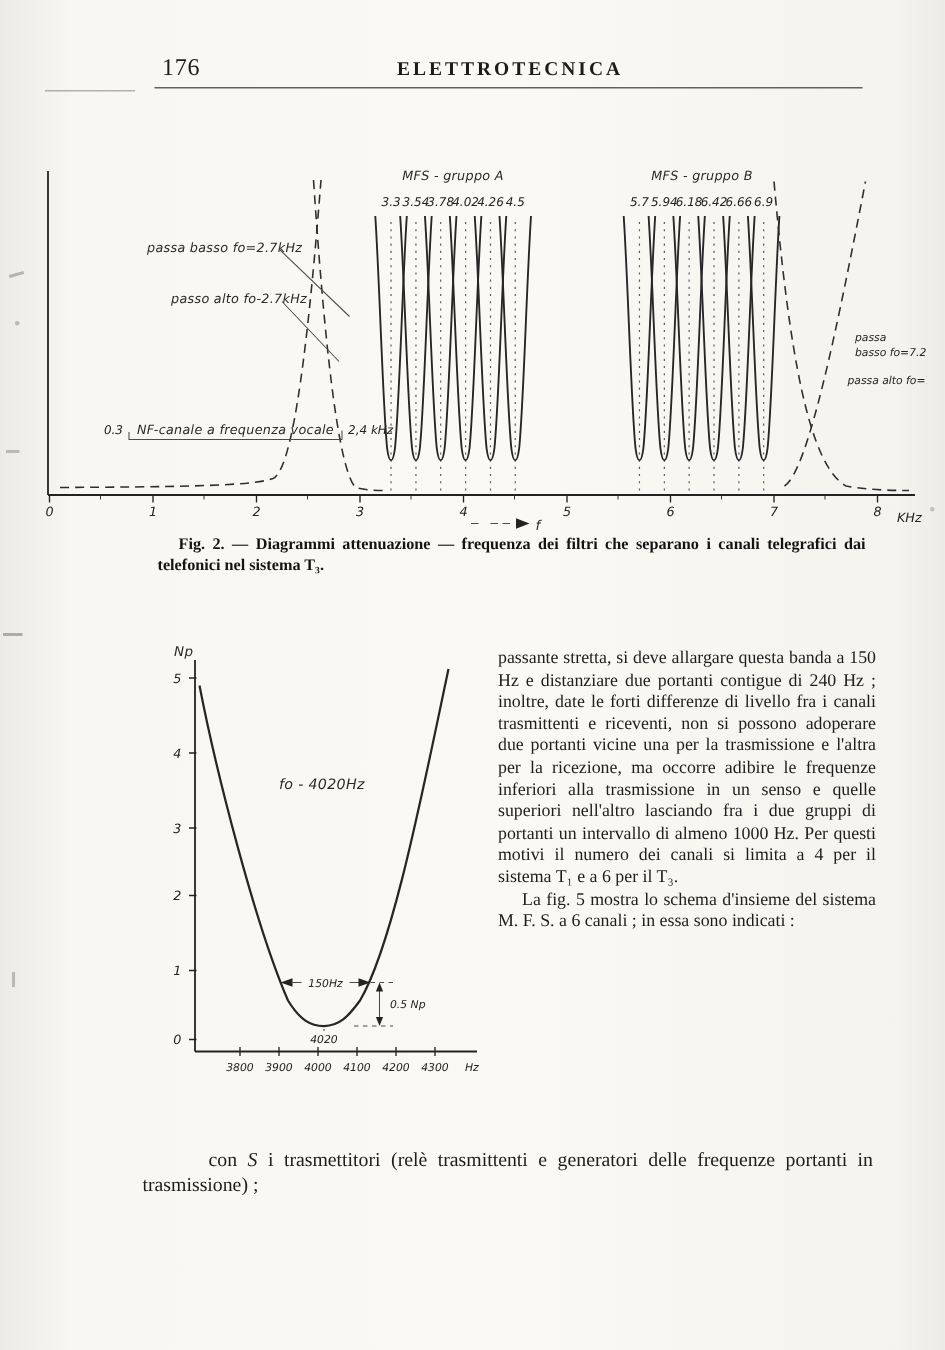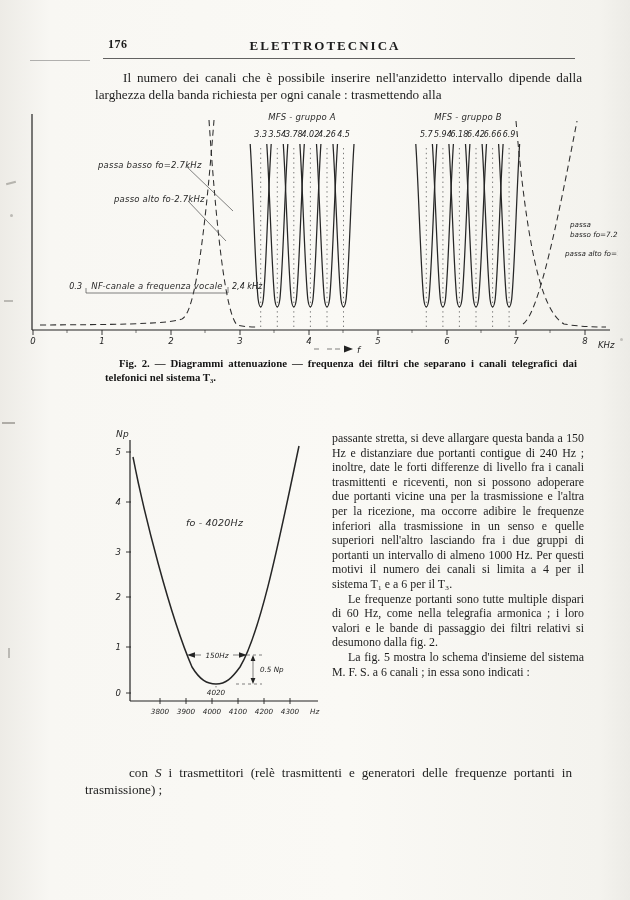--- a/index.html
+++ b/index.html
@@ -6,21 +6,21 @@
   .page{
     position:relative;width:630px;height:900px;overflow:hidden;
     background:linear-gradient(90deg,#edebe6 0%,#f8f7f3 8%,#faf9f5 55%,#f4f3ee 95%,#ecebe6 100%);
     font-family:"Liberation Serif","DejaVu Serif",serif;color:#1c1c1c;
   }
   .abs{position:absolute;}
   .para{position:absolute;text-align:justify;font-size:13.2px;line-height:17px;color:#1d1d1d;}
   .colpara{font-size:11.9px;line-height:14.6px;text-align:justify;color:#1d1d1d;}
   .indent{text-indent:28px;}
   .caption{position:absolute;font-weight:bold;font-size:10.8px;line-height:13.5px;color:#141414;text-align:justify;}
-  .pagenum{position:absolute;font-weight:bold;font-size:12px;letter-spacing:.5px;}
+  .pagenum{position:absolute;font-weight:normal;font-size:16px;letter-spacing:.5px;}
   .jtitle{position:absolute;text-align:center;font-weight:bold;font-size:13px;letter-spacing:2px;}
   .rule{position:absolute;height:1px;background:#3c3c3c;opacity:.8;}
   .rule2{position:absolute;height:1px;background:#6a6a6a;opacity:.5;}
   svg{overflow:hidden;}
   svg text{fill:#222;}
   .curve{stroke:#262626;stroke-width:1.25;fill:none;}
   .dash{stroke:#2e2e2e;stroke-width:1.05;fill:none;stroke-dasharray:6 4;}
   .axis{stroke:#232323;stroke-width:1.2;fill:none;}
   .tickln{stroke:#232323;stroke-width:.9;}
   .thin{stroke:#4a4a4a;stroke-width:.7;fill:none;}
@@ -32,25 +32,24 @@
   .ah{fill:#232323;stroke:none;}
   .artifact{position:absolute;background:#6f6c66;}
   .ivar{font-style:italic;}
 </style>
 </head>
 <body>
 
 <div class="page">
 
   <div class="pagenum" style="left:108px;top:37px;">176</div>
-  <div class="jtitle" style="left:90px;top:38px;width:470px;">ELETTROTECNICA</div>
+  <div class="jtitle" style="left:105px;top:38px;width:470px;">ELETTROTECNICA</div>
   <div class="rule" style="left:103px;top:58px;width:472px;"></div>
   <div class="rule2" style="left:30px;top:60px;width:60px;"></div>
 
-  <div class="para indent" style="left:95px;top:69px;width:487px;">Il numero dei canali che è possibile inserire nell'anzidetto intervallo dipende dalla larghezza della banda richiesta per ogni canale : trasmettendo alla</div>
 
   <svg class="abs" style="left:18px;top:106px;" width="600" height="250" viewBox="0 0 600 250">
     <defs>
       <path id="bell" d="M -10.5 38 C -7.5 85, -5.5 165, -2.6 193 C -1.2 203.5, 1.2 203.5, 2.6 193 C 5.5 165, 7.5 85, 10.5 38" fill="none"></path>
       <line id="carrier" x1="0" y1="42" x2="0" y2="221"></line>
     </defs>
 
     <line class="axis" x1="14" y1="8" x2="14" y2="224"></line>
     <line class="axis" x1="14" y1="224" x2="592" y2="224"></line>
     <path class="tickln" d="M15 224V229 M84 224V229 M153 224V229 M222 224V229 M291 224V229 M360 224V229 M429 224V229 M498 224V229 M567 224V229"></path>
@@ -185,25 +184,24 @@
     <polygon class="ah" points="153,260 150.6,254 155.4,254"></polygon>
     <text class="small" x="160" y="248">0.5 Np</text>
 
     <text class="small" x="116" y="271" text-anchor="middle">4020</text>
     <line class="dotline" x1="116" y1="262" x2="116" y2="264"></line>
   </svg>
 
 
   <div class="abs" style="left:332px;top:431px;width:252px;">
     <div class="colpara">passante stretta, si deve allargare questa banda a 150 Hz e distanziare due portanti contigue di 240 Hz ; inoltre, date le forti differenze di livello fra i canali trasmittenti e riceventi, non si possono adoperare due portanti vicine una per la trasmissione e l'altra per la ricezione, ma occorre adibire le frequenze inferiori alla trasmissione in un senso e quelle superiori nell'altro lasciando fra i due gruppi di portanti un intervallo di almeno 1000 Hz. Per questi motivi il numero dei canali si limita a 4 per il sistema T₁ e a 6 per il T₃.</div>
-    <div class="colpara" style="text-indent:16px;">Le frequenze portanti sono tutte multiple dispari di 60 Hz, come nella telegrafia armonica ; i loro valori e le bande di passaggio dei filtri relativi si desumono dalla fig. 2.</div>
     <div class="colpara" style="text-indent:16px;">La fig. 5 mostra lo schema d'insieme del sistema M. F. S. a 6 canali ; in essa sono indicati :</div>
   </div>
 
-  <div class="para" style="left:85px;top:764px;width:487px;text-indent:44px;"><span>con </span><span class="ivar">S</span><span> i trasmettitori (relè trasmittenti e generatori delle frequenze portanti in trasmissione) ;</span></div>
+  <div class="para" style="left:95px;top:764px;width:487px;text-indent:44px;"><span>con </span><span class="ivar">S</span><span> i trasmettitori (relè trasmittenti e generatori delle frequenze portanti in trasmissione) ;</span></div>
 
   <div class="artifact" style="left:6px;top:182px;width:10px;height:2px;opacity:.45;transform:rotate(-15deg);"></div>
   <div class="artifact" style="left:10px;top:214px;width:3px;height:3px;opacity:.4;border-radius:50%;"></div>
   <div class="artifact" style="left:4px;top:300px;width:9px;height:2px;opacity:.4;"></div>
   <div class="artifact" style="left:2px;top:422px;width:13px;height:2px;opacity:.5;"></div>
   <div class="artifact" style="left:8px;top:648px;width:2px;height:10px;opacity:.4;"></div>
   <div class="artifact" style="left:620px;top:338px;width:3px;height:3px;opacity:.35;border-radius:50%;"></div>
 
 </div>
 

